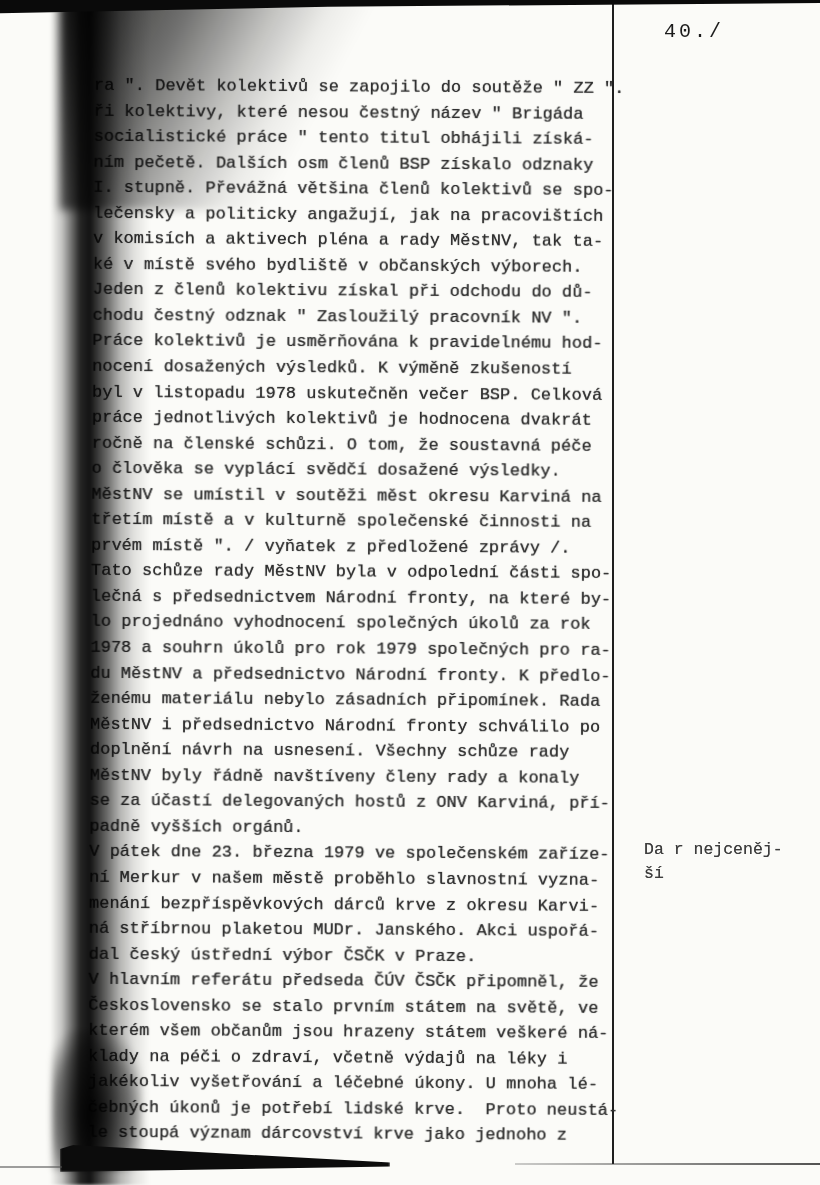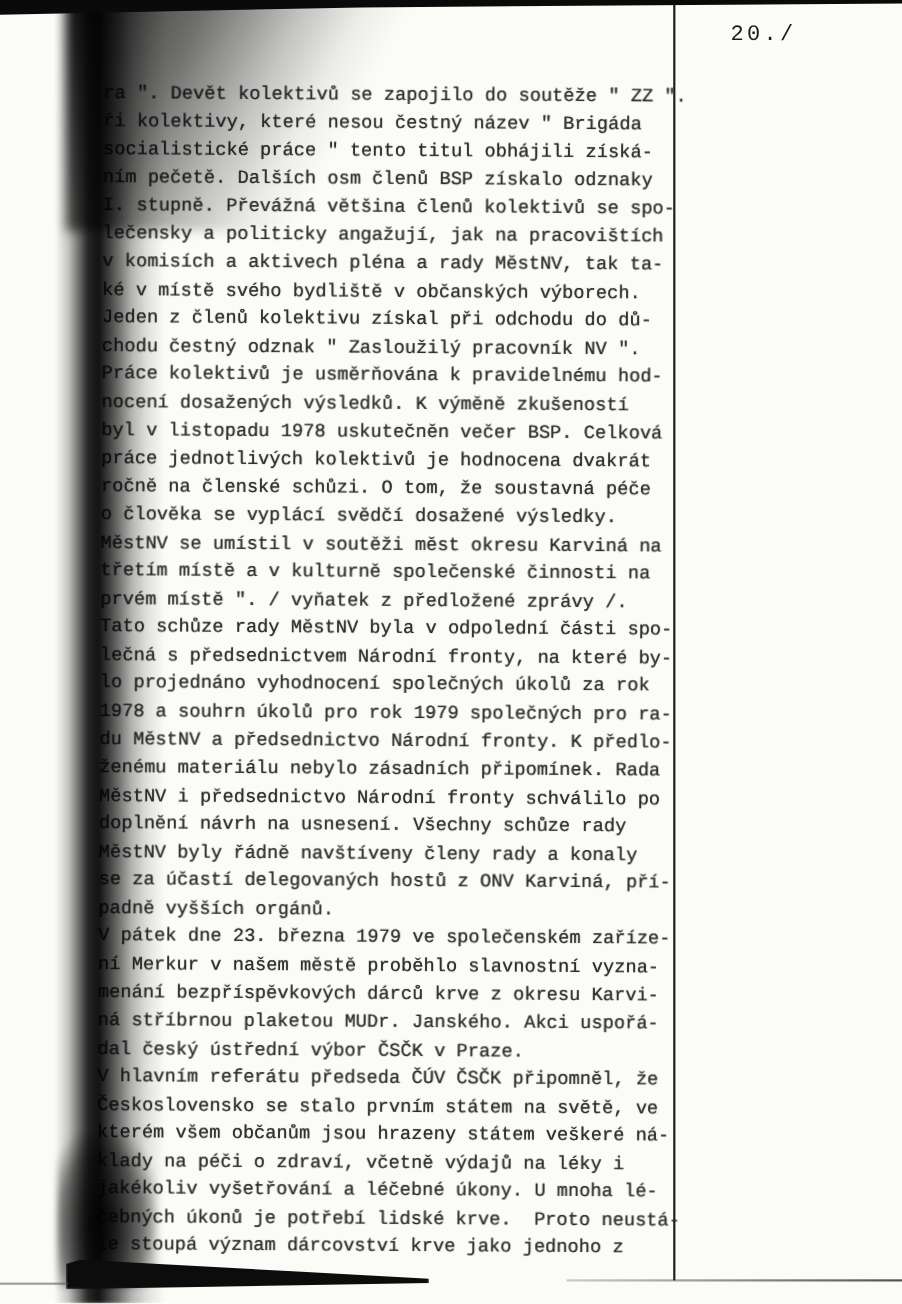--- a/index.html
+++ b/index.html
@@ -140,24 +140,25 @@
     z-index: 3;
   }
 </style>
 </head>
 <body>
 
 <div class="scan">
 
   <div class="vertical-rule"></div>
 
-  <div class="page-number">20./</div>
+  <div class="page-number">40./</div>
 
   <div class="text-block"><div class="line">ra ". Devět kolektivů se zapojilo do soutěže " ZZ ".</div><div class="line">ři kolektivy, které nesou čestný název " Brigáda</div><div class="line">socialistické práce " tento titul obhájili získá-</div><div class="line">ním pečetě. Dalších osm členů BSP získalo odznaky</div><div class="line">I. stupně. Převážná většina členů kolektivů se spo-</div><div class="line">lečensky a politicky angažují, jak na pracovištích</div><div class="line">v komisích a aktivech pléna a rady MěstNV, tak ta-</div><div class="line">ké v místě svého bydliště v občanských výborech.</div><div class="line">Jeden z členů kolektivu získal při odchodu do dů-</div><div class="line">chodu čestný odznak " Zasloužilý pracovník NV ".</div><div class="line">Práce kolektivů je usměrňována k pravidelnému hod-</div><div class="line">nocení dosažených výsledků. K výměně zkušeností</div><div class="line">byl v listopadu 1978 uskutečněn večer BSP. Celková</div><div class="line">práce jednotlivých kolektivů je hodnocena dvakrát</div><div class="line">ročně na členské schůzi. O tom, že soustavná péče</div><div class="line">o člověka se vyplácí svědčí dosažené výsledky.</div><div class="line">MěstNV se umístil v soutěži měst okresu Karviná na</div><div class="line">třetím místě a v kulturně společenské činnosti na</div><div class="line">prvém místě ". / vyňatek z předložené zprávy /.</div><div class="line">Tato schůze rady MěstNV byla v odpolední části spo-</div><div class="line">lečná s předsednictvem Národní fronty, na které by-</div><div class="line">lo projednáno vyhodnocení společných úkolů za rok</div><div class="line">1978 a souhrn úkolů pro rok 1979 společných pro ra-</div><div class="line">du MěstNV a předsednictvo Národní fronty. K předlo-</div><div class="line">ženému materiálu nebylo zásadních připomínek. Rada</div><div class="line">MěstNV i předsednictvo Národní fronty schválilo po</div><div class="line">doplnění návrh na usnesení. Všechny schůze rady</div><div class="line">MěstNV byly řádně navštíveny členy rady a konaly</div><div class="line">se za účastí delegovaných hostů z ONV Karviná, pří-</div><div class="line">padně vyšších orgánů.</div><div class="line">V pátek dne 23. března 1979 ve společenském zaříze-</div><div class="line">ní Merkur v našem městě proběhlo slavnostní vyzna-</div><div class="line">menání bezpříspěvkových dárců krve z okresu Karvi-</div><div class="line">ná stříbrnou plaketou MUDr. Janského. Akci uspořá-</div><div class="line">dal český ústřední výbor ČSČK v Praze.</div><div class="line">V hlavním referátu předseda ČÚV ČSČK připomněl, že</div><div class="line">Československo se stalo prvním státem na světě, ve</div><div class="line">kterém všem občanům jsou hrazeny státem veškeré ná-</div><div class="line">klady na péči o zdraví, včetně výdajů na léky i</div><div class="line">jakékoliv vyšetřování a léčebné úkony. U mnoha lé-</div><div class="line">čebných úkonů je potřebí lidské krve.  Proto neustá-</div><div class="line">le stoupá význam dárcovství krve jako jednoho z</div></div>
 
+  <div class="margin-note"><div class="line">Da r nejceněj-</div><div class="line">ší</div></div>
 
   <div class="binding-shadow"></div>
   <div class="binding-blob-top"></div>
   <div class="binding-blob-bottom"></div>
   <div class="top-edge"></div>
   <div class="bottom-wedge"></div>
   <div class="bottom-line-right"></div>
   <div class="bottom-line-left"></div>
 
 </div>

